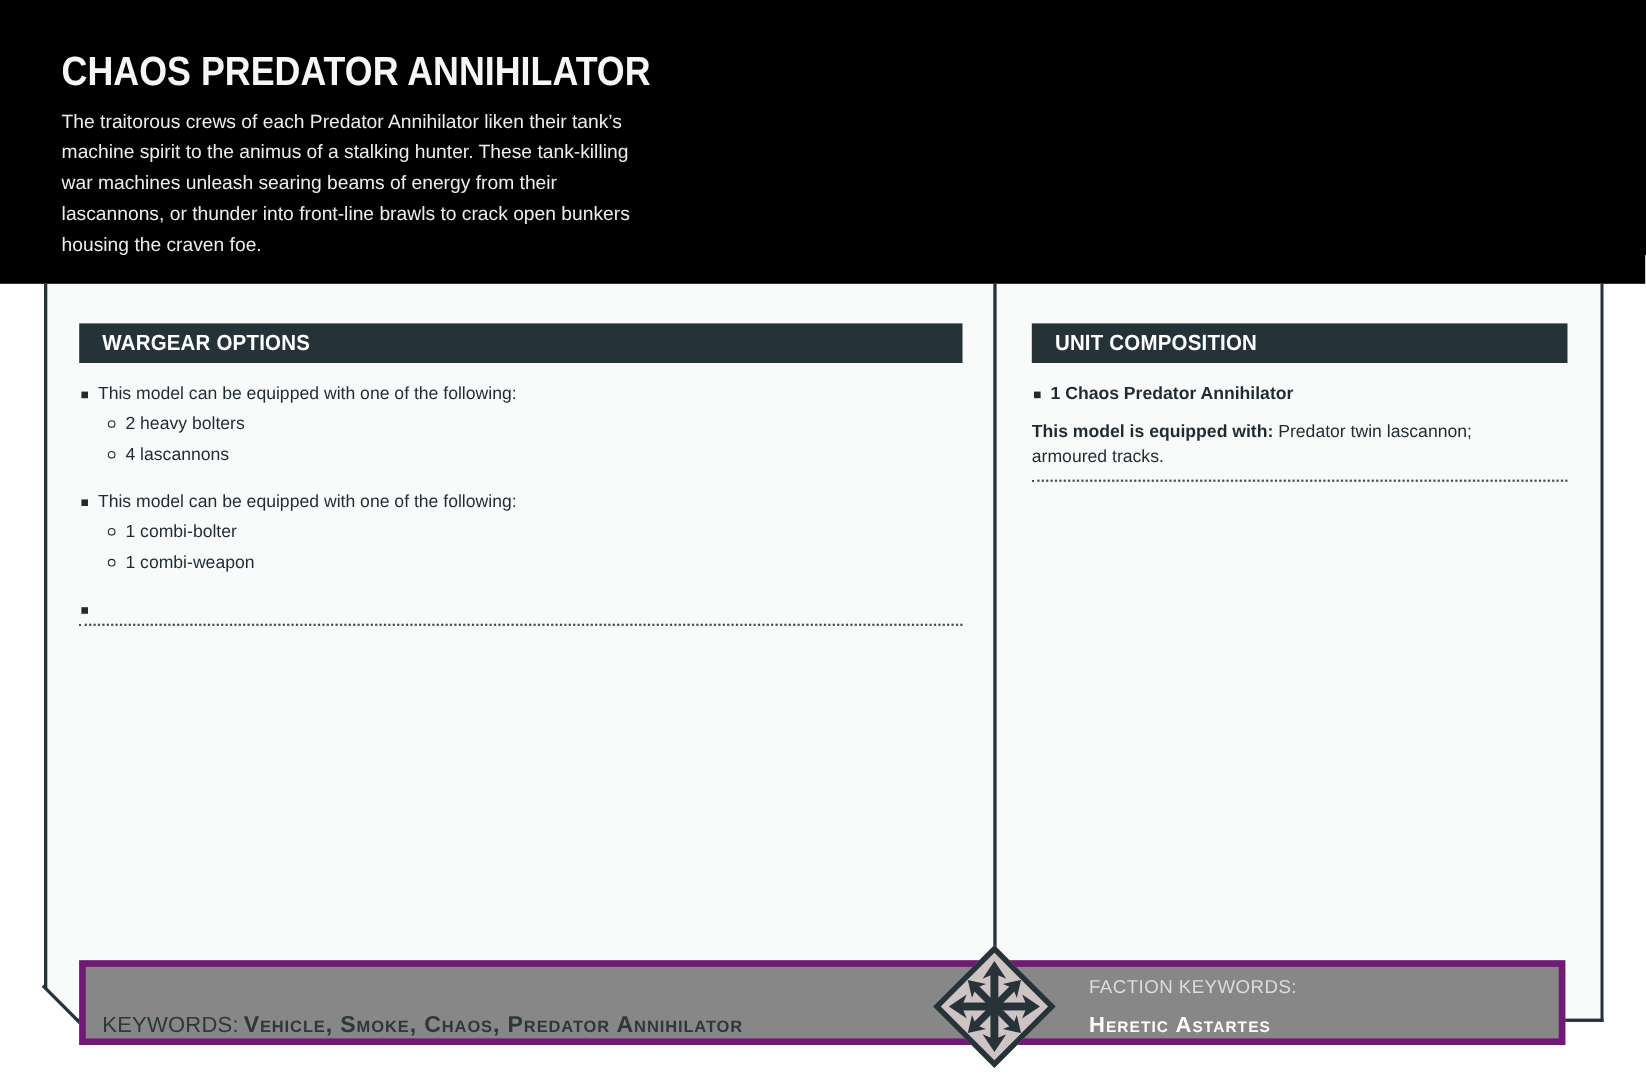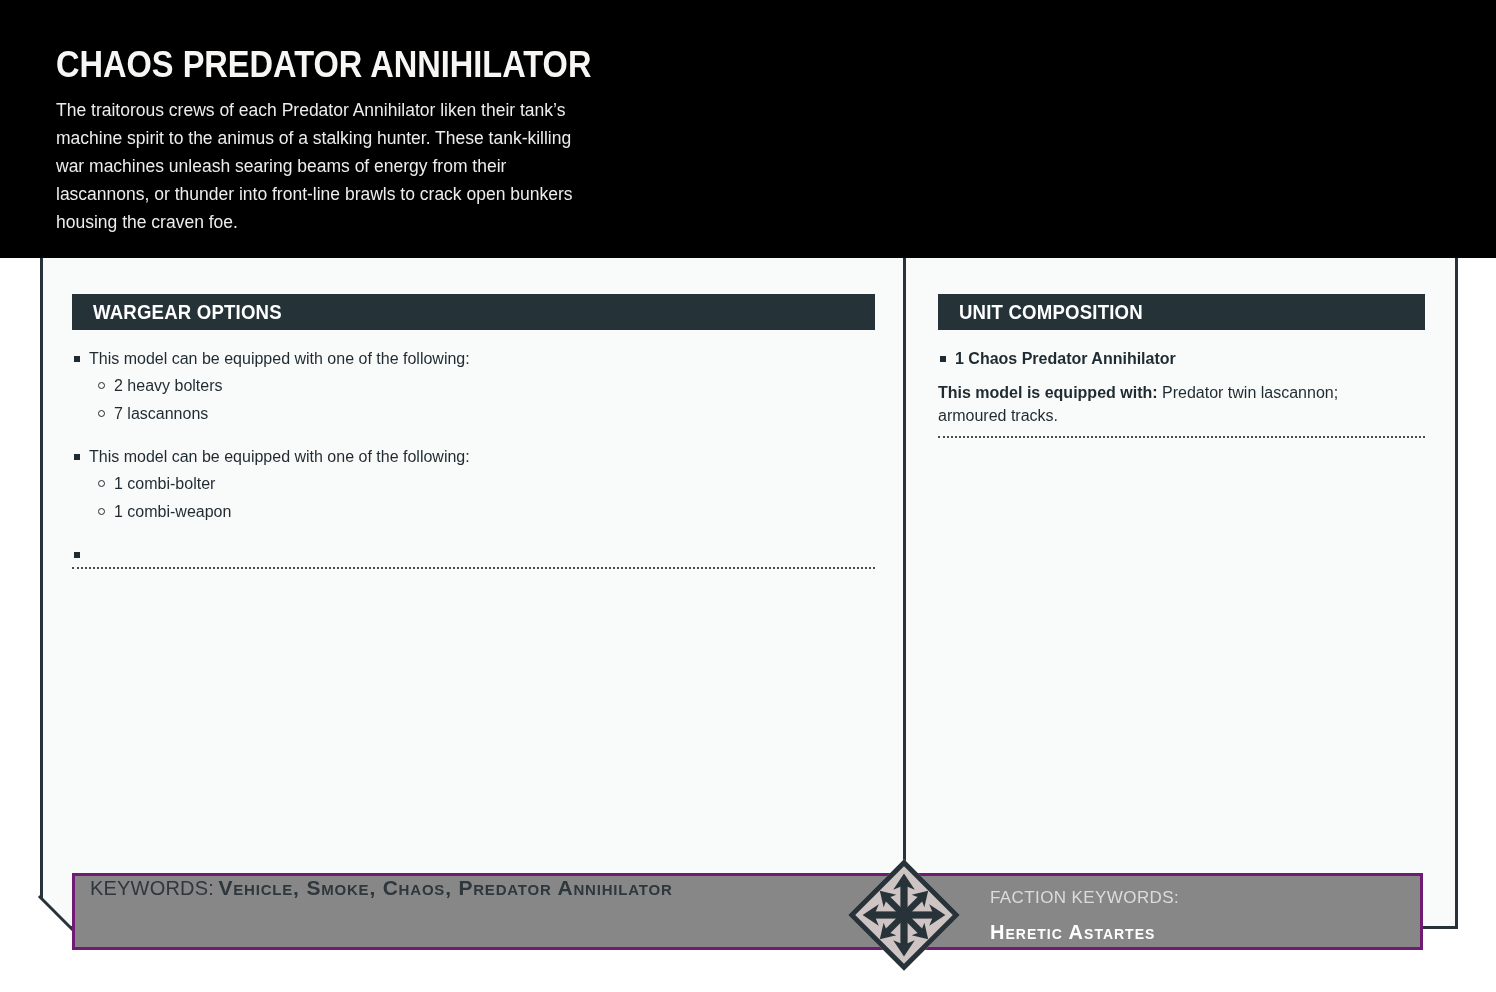--- a/index.html
+++ b/index.html
@@ -37,21 +37,21 @@
   .sq-bullet{flex:0 0 auto;width:6px;height:6px;background:#1f2b31;margin:11px 9px 0 2px;}
   .opt-sub{display:flex;line-height:28px;font-size:16px;color:#1f2b31;margin-left:26px;}
   .o-bullet{flex:0 0 auto;width:5px;height:5px;border:1.5px solid #1f2b31;border-radius:50%;
             margin:10px 9px 0 0;}
   .dotted{border-bottom:2px dotted #434d52;margin-top:9px;}
   .equip{margin:9px 0 0;font-size:16px;line-height:23px;color:#1f2b31;max-width:445px;}
   .equip b{font-weight:bold;}
 
   
   .kw-bar{position:absolute;left:72px;top:873px;width:1351px;height:77px;box-sizing:border-box;
-          background:#878787;border:3px solid #701a75;display:flex;align-items:flex-start;}
+          background:#878787;border:6px solid #701a75;display:flex;align-items:flex-end;}
   .kw-left{padding-left:15px;white-space:nowrap;color:#2d373c;}
   .kw-label{font-size:20px;font-weight:normal;letter-spacing:0.2px;}
   .kw-vals{font-size:21px;font-weight:bold;font-variant:small-caps;letter-spacing:0.8px;}
 
   .faction{position:absolute;left:990px;top:888px;}
   .f-label{font-size:17px;color:#dddcdb;letter-spacing:0.4px;}
   .f-vals{font-size:20px;color:#ffffff;font-weight:bold;font-variant:small-caps;
           letter-spacing:1px;margin-top:13px;}
 
   
@@ -84,21 +84,21 @@
       <div class="opt-item">
         <span class="sq-bullet"></span>
         <span>This model can be equipped with one of the following:</span>
       </div>
       <div class="opt-sub">
         <span class="o-bullet"></span>
         <span>2 heavy bolters</span>
       </div>
       <div class="opt-sub">
         <span class="o-bullet"></span>
-        <span>7 lascannons</span>
+        <span>4 lascannons</span>
       </div>
     </div>
 
     <div class="opt-group">
       <div class="opt-item">
         <span class="sq-bullet"></span>
         <span>This model can be equipped with one of the following:</span>
       </div>
       <div class="opt-sub">
         <span class="o-bullet"></span>

